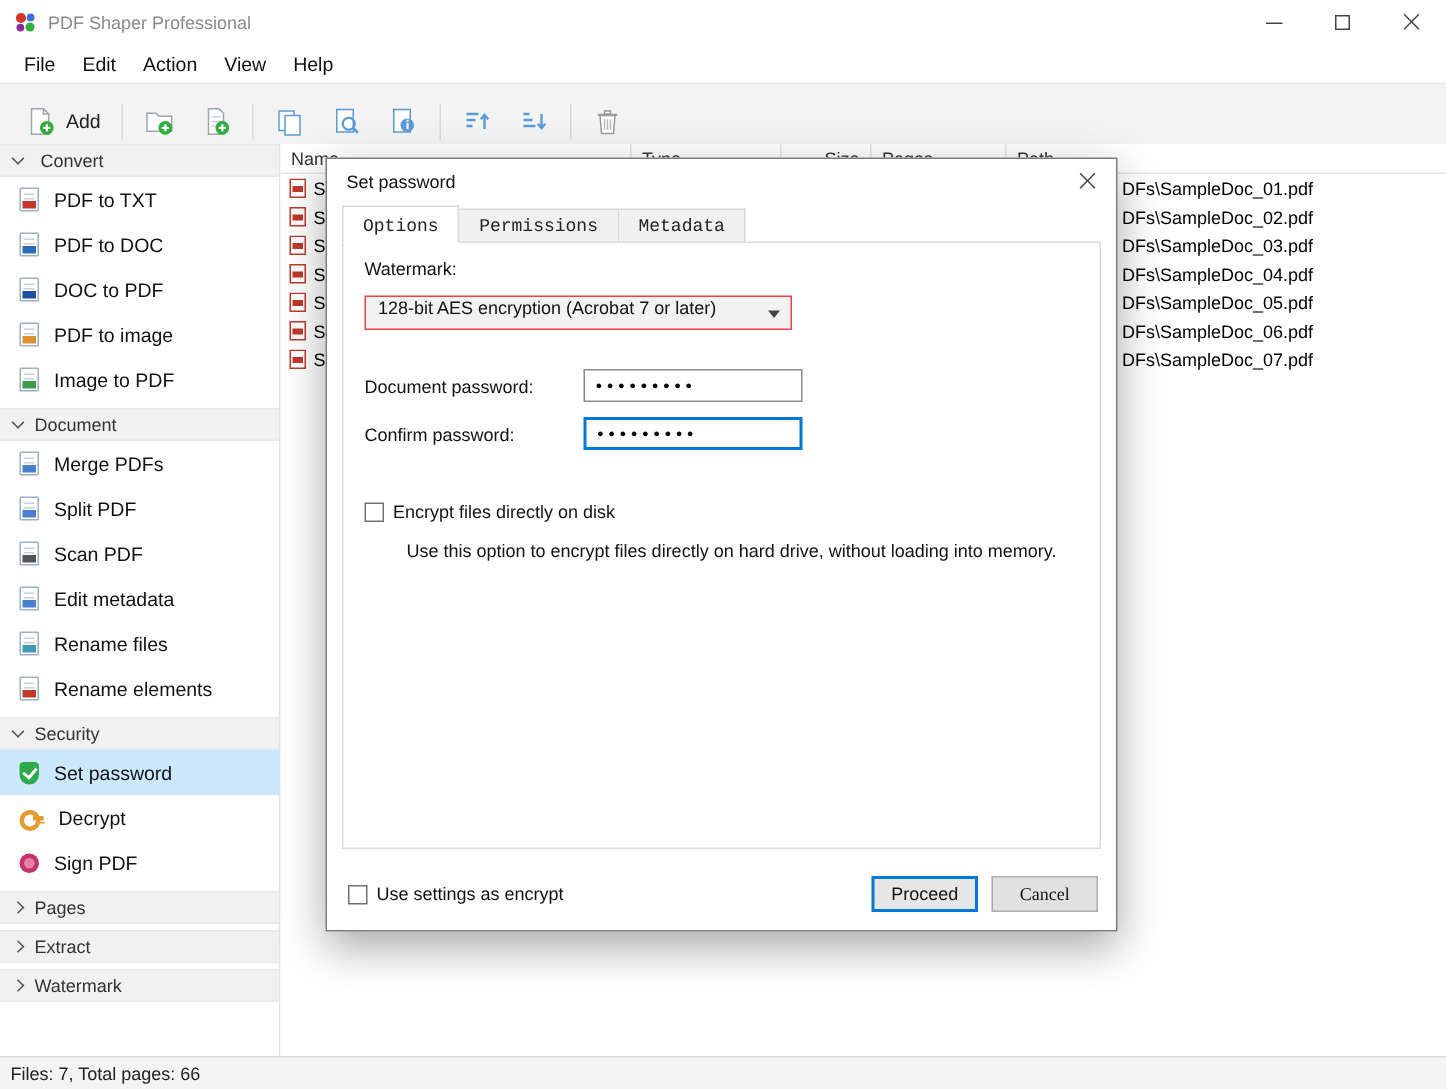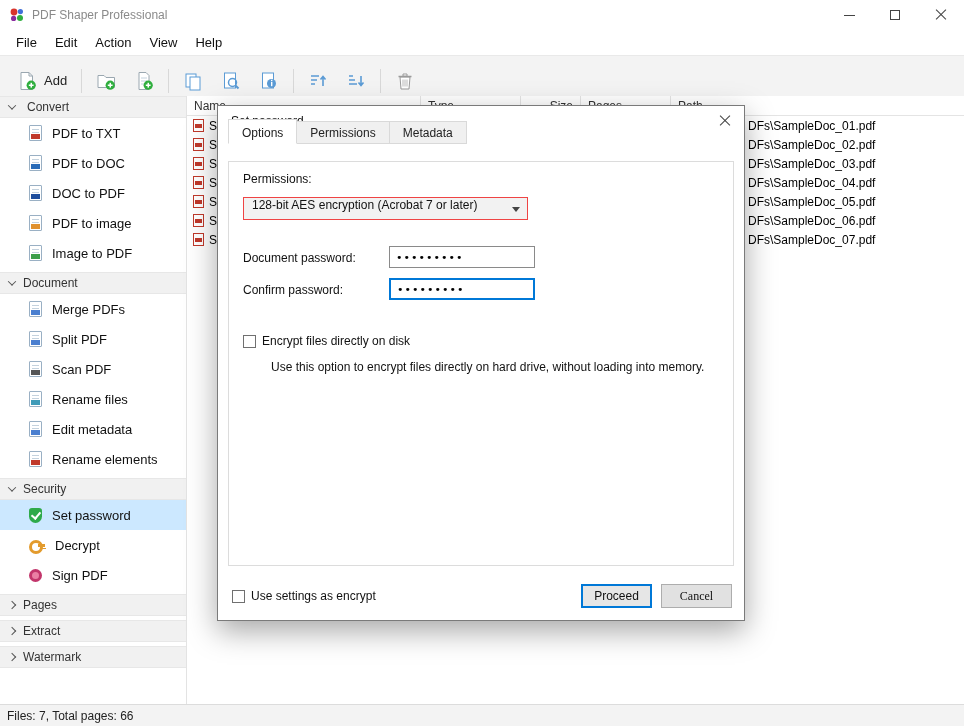--- a/index.html
+++ b/index.html
@@ -33,21 +33,21 @@
   
   .content { position:absolute; top:96px; left:0; right:0; bottom:22px; display:flex; background:#fff; }
 
   
   .sidebar { width:187px; border-right:1px solid #e3e3e3; background:#fff; flex:none; }
   .section-header { height:22px; background:#f1f1f1; border-top:1px solid #e7e7e7; border-bottom:1px solid #e7e7e7; display:flex; align-items:center; padding-left:9px; gap:8px; font-size:12px; color:#333; margin-top:4px; }
   .section-header:first-child { margin-top:0;gap:12px; }
   .chev { width:6px; height:6px; border-right:1px solid #555; border-bottom:1px solid #555; flex:none; }
   .chev.down { transform:rotate(45deg) translate(-1px,-1px); }
   .chev.right { transform:rotate(-45deg); }
-  .side-item { height:30px; display:flex; align-items:center; gap:10px; padding-left:29px; font-size:13px; color:#111; }
+  .side-item { height:30px; display:flex; align-items:center; gap:10px; padding-left:13px; font-size:13px; color:#111; }
   .side-item.selected { background:#cce8ff; }
 
   
   .ic-doc { width:13px; height:16px; background:#fff; border:1px solid #9ab0c4; border-radius:1px; position:relative; flex:none; }
   .ic-doc::before { content:""; position:absolute; left:2px; top:3px; right:2px; height:1px; background:#c4d2de; box-shadow:0 3px 0 #c4d2de; }
   .ic-doc::after { content:""; position:absolute; left:1px; right:1px; bottom:1px; height:5px; background:var(--c,#c00); }
   .ic-shield { width:13px; height:15px; background:#2faa4a; border-radius:3px 3px 7px 7px; position:relative; flex:none; }
   .ic-shield::after { content:""; position:absolute; left:4px; top:2px; width:4px; height:7px; border-right:2px solid #fff; border-bottom:2px solid #fff; transform:rotate(40deg); }
   .ic-key { width:16px; height:15px; position:relative; flex:none; }
   .ic-key::before { content:""; position:absolute; left:0; top:2px; width:8px; height:8px; border:3px solid #e39b2d; border-radius:50%; }
@@ -73,21 +73,21 @@
   .pdf-ico { width:11px; height:13px; background:#fff; border:1px solid #c0392b; position:relative; flex:none; }
   .pdf-ico::after { content:""; position:absolute; left:1px; right:1px; top:4px; height:4px; background:#c0392b; }
 
   
   .statusbar { position:absolute; left:0; right:0; bottom:0; height:22px; background:#f3f3f3; border-top:1px solid #dcdcdc; display:flex; align-items:center; padding-left:7px; font-size:12px; color:#222; }
 
   
   .dialog { position:absolute; left:217px; top:105px; width:528px; height:516px; background:#fff; border:1px solid #7a7a7a; box-shadow:0 10px 28px rgba(0,0,0,0.35); z-index:20; }
   .dlg-titlebar { height:30px; display:flex; align-items:center; padding-left:13px; font-size:12px; color:#111; }
   .dlg-close { position:absolute; top:4px; right:6px; width:26px; height:22px; display:flex; align-items:center; justify-content:center; }
-  .tabs { position:absolute; top:15px; left:10px; display:flex; z-index:3; }
+  .tabs { position:absolute; top:33px; left:10px; display:flex; z-index:3;font-family:Liberation Mono, monospace; }
   .tab { padding:4px 13px 3px; font-size:12px; background:#f0f0f0; border:1px solid #d9d9d9; border-left:none; color:#222; }
   .tab:first-child { border-left:1px solid #d9d9d9; }
   .tab.active { background:#fff; border-bottom:1px solid #fff; margin-top:-2px; padding-top:6px; position:relative; }
   .tab-page { position:absolute; top:55px; left:10px; right:10px; height:405px; border:1px solid #dcdcdc; background:#fff; }
   .fld-label { position:absolute; font-size:12px; color:#111; white-space:nowrap; }
   .combo { position:absolute; left:14px; top:35px; width:285px; height:23px; background:#f2f2f2; border:1px solid #ef4444; display:flex; align-items:flex-start; padding:0 22px 0 8px; font-size:12px; color:#111; }
   .combo-arrow { position:absolute; right:7px; top:9px; width:0; height:0; border-left:4px solid transparent; border-right:4px solid transparent; border-top:5px solid #444; }
   .pw-input { position:absolute; width:146px; height:22px; border:1px solid #8a8a8a; font-family:"DejaVu Sans", sans-serif; font-size:11px; letter-spacing:1px; padding:0 6px; color:#000; background:#fff; outline:none; }
   .pw-input.focused { border:2px solid #0078d7; }
   .chk-row { position:absolute; display:flex; align-items:center; gap:6px; font-size:12px; color:#111; }
@@ -266,26 +266,26 @@
       </div>
       <div class="side-item">
         <span class="ic-doc" style="--c:#4a7fd0"></span>
         <span>Split PDF</span>
       </div>
       <div class="side-item">
         <span class="ic-doc" style="--c:#555555"></span>
         <span>Scan PDF</span>
       </div>
       <div class="side-item">
+        <span class="ic-doc" style="--c:#4a7fd0"></span>
+        <span>Edit metadata</span>
+      </div>
+      <div class="side-item">
         <span class="ic-doc" style="--c:#3f9bb8"></span>
         <span>Rename files</span>
-      </div>
-      <div class="side-item">
-        <span class="ic-doc" style="--c:#4a7fd0"></span>
-        <span>Edit metadata</span>
       </div>
       <div class="side-item">
         <span class="ic-doc" style="--c:#c0392b"></span>
         <span>Rename elements</span>
       </div>
 
       <div class="section-header">
         <span class="chev down"></span>
         <span>Security</span>
       </div>
@@ -403,21 +403,21 @@
       </div>
       <div class="tab">
         <span>Permissions</span>
       </div>
       <div class="tab">
         <span>Metadata</span>
       </div>
     </div>
 
     <div class="tab-page">
-      <span class="fld-label" style="left:14px; top:10px;">Permissions:</span>
+      <span class="fld-label" style="left:14px; top:10px;">Watermark:</span>
       <div class="combo">
         <span>128-bit AES encryption (Acrobat 7 or later)</span>
         <span class="combo-arrow"></span>
       </div>
 
       <span class="fld-label" style="left:14px; top:89px;">Document password:</span>
       <input class="pw-input" style="left: 160px; top: 84px;" type="text" readonly="" value="•••••••••">
 
       <span class="fld-label" style="left:14px; top:121px;">Confirm password:</span>
       <input class="pw-input focused" style="left: 160px; top: 116px;" type="text" readonly="" value="•••••••••">

